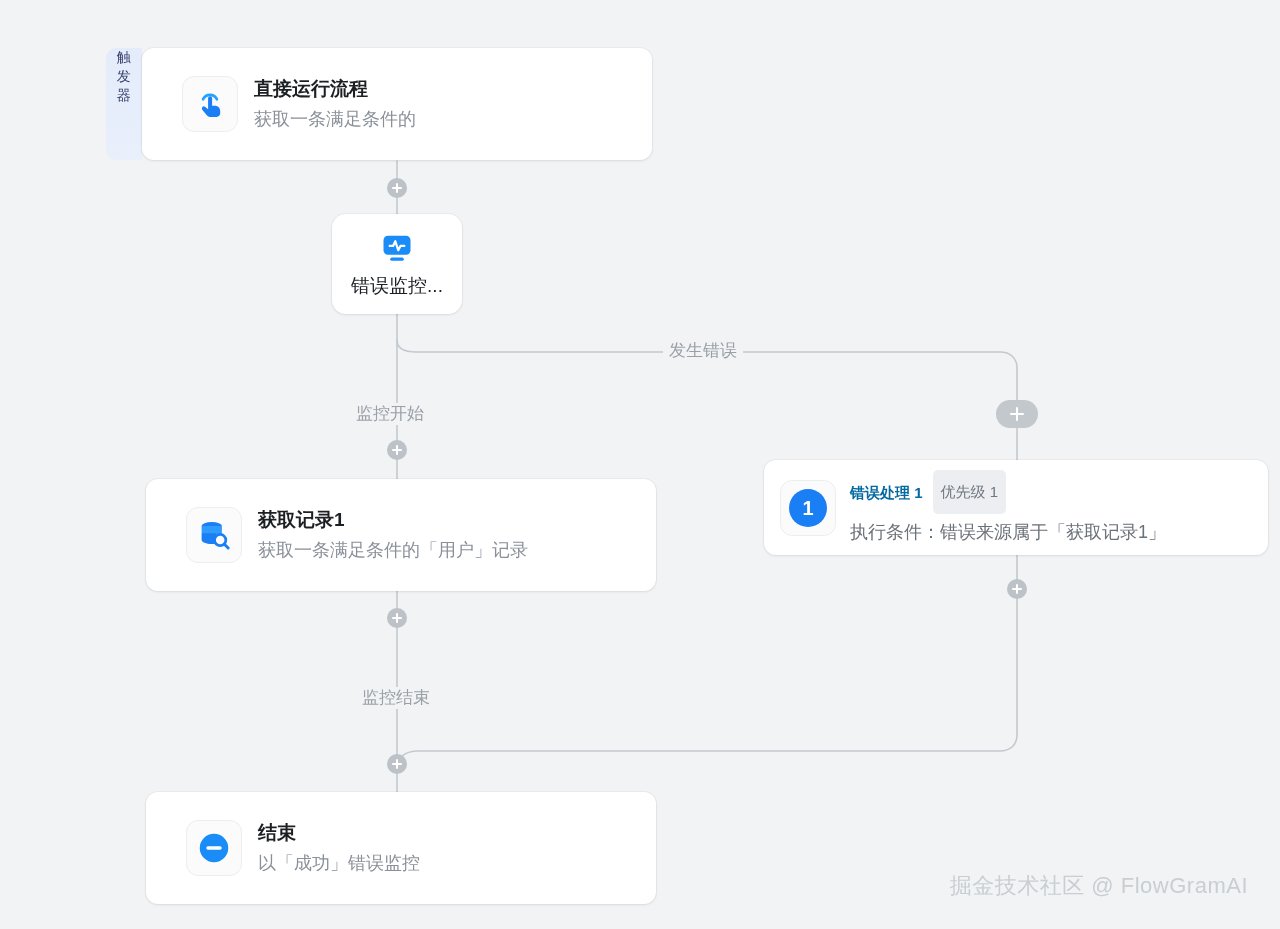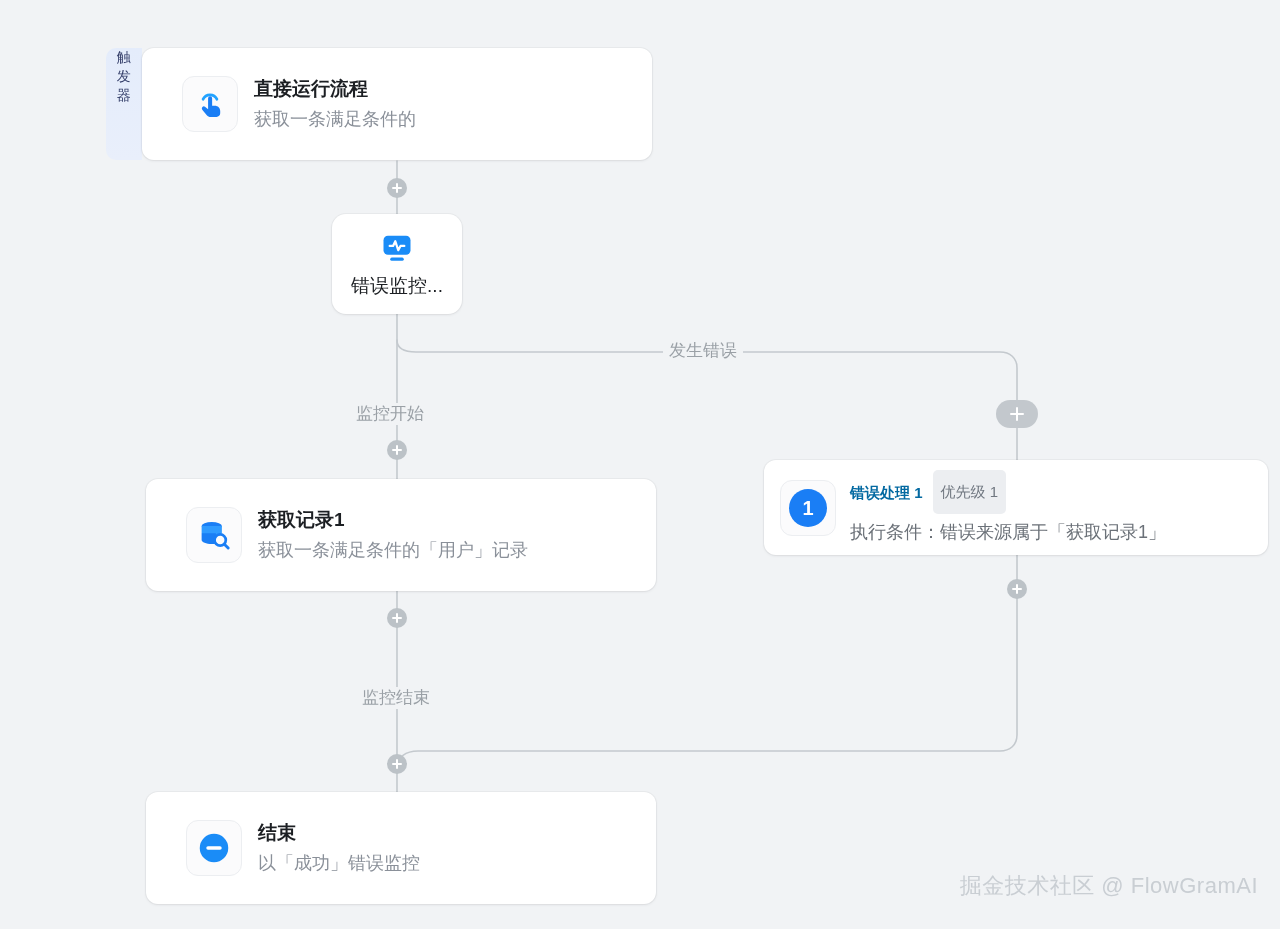--- a/index.html
+++ b/index.html
@@ -191,21 +191,21 @@
   }
   .plus-glyph::before { left: 0; top: 4px; width: 10px; height: 2px; }
   .plus-glyph::after  { top: 0; left: 4px; width: 2px; height: 10px; }
   .plus-btn.pill .plus-glyph { width: 14px; height: 14px; }
   .plus-btn.pill .plus-glyph::before { top: 6px; width: 14px; height: 2px; }
   .plus-btn.pill .plus-glyph::after { left: 6px; height: 14px; width: 2px; }
 
   
   .watermark {
     position: absolute;
-    right: 22px;
+    right: 32px;
     bottom: 28px;
     font-size: 22px;
     color: #c9ced3;
     letter-spacing: 0.5px;
     white-space: nowrap;
   }
 </style>
 </head>
 <body>
 

